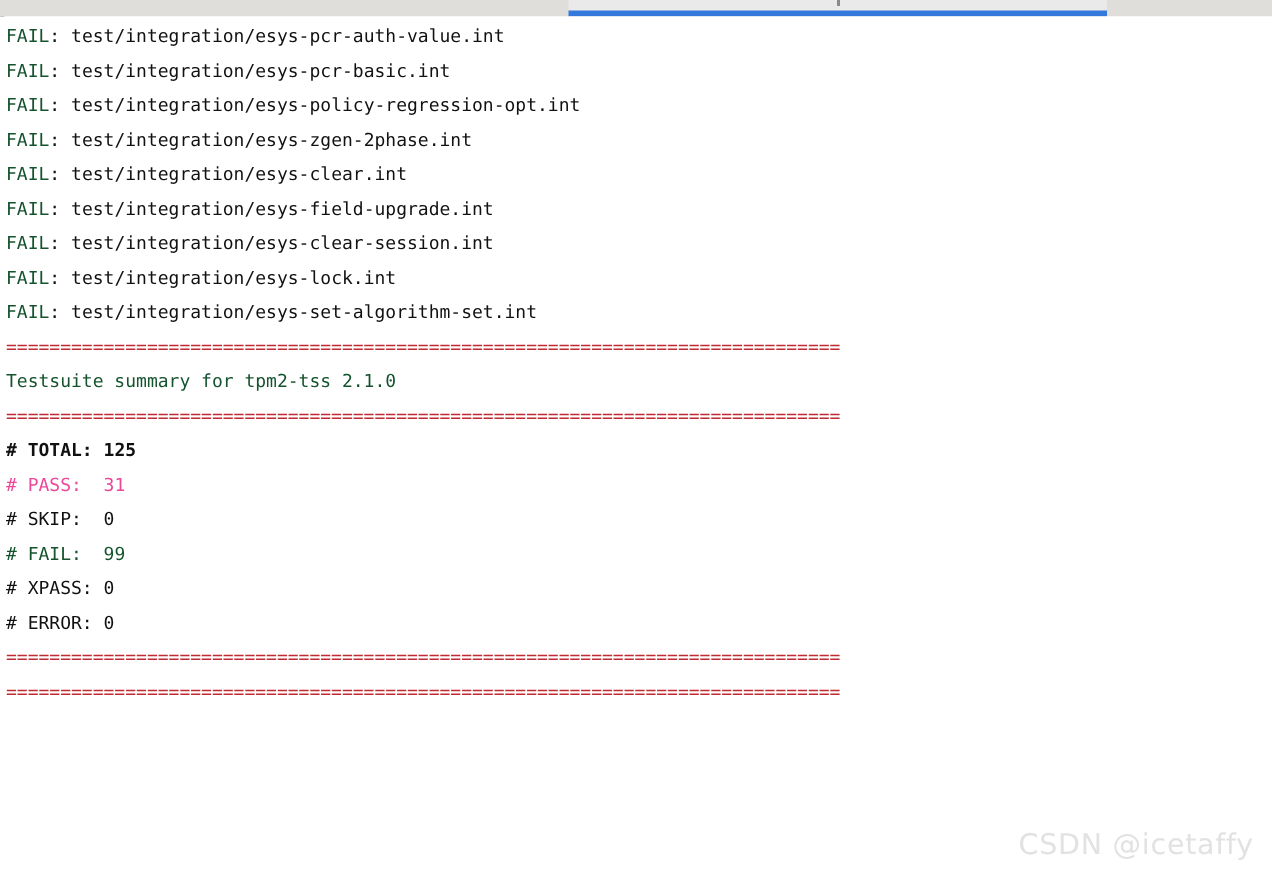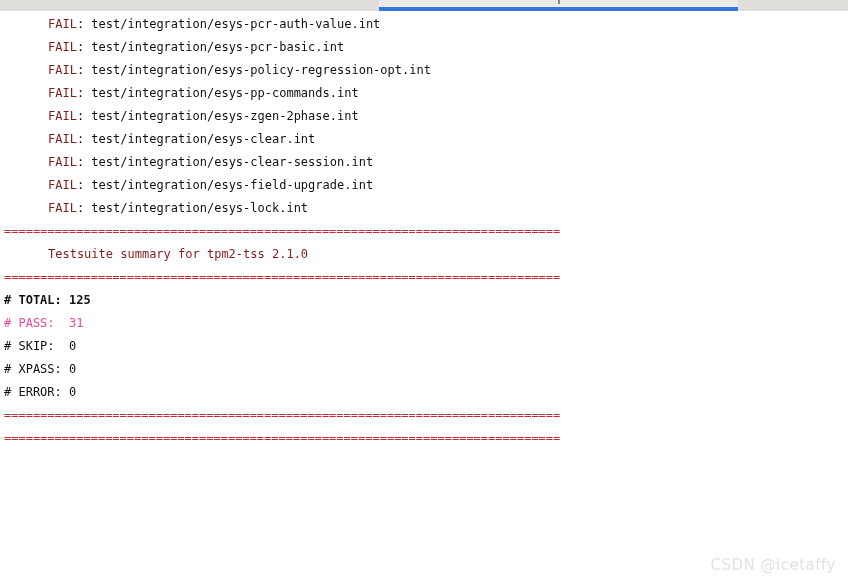--- a/index.html
+++ b/index.html
@@ -73,33 +73,33 @@
     box-sizing: border-box;
   }
   .line {
     height: 23px;
     line-height: 23px;
     font-size: 12px;
     letter-spacing: 0px;
     white-space: pre;
     color: #1b1b1b;
   }
-  .c-red   { color: #7f1d1d; margin-left: 44px; }
+  .c-red   { color: #14532d; }
   .c-green { color: #ec4899; }
   .c-black { color: #111111; }
   .b       { font-weight: bold; }
   .sep     { color: #c02a32; height: 23px; line-height: 23px; font-size: 12px; white-space: pre; overflow: hidden; }
 
   
   .watermark {
     position: absolute;
     right: 12px;
     bottom: 10px;
     font-family: "DejaVu Sans", "Liberation Sans", sans-serif;
-    font-size: 15px;
+    font-size: 19px;
     color: #e2e2e2;
     letter-spacing: 0.5px;
     white-space: pre;
     user-select: none;
   }
 </style>
 </head>
 <body>
 
 <div class="top-chrome">
@@ -109,36 +109,37 @@
   <div class="tab-caret"></div>
 </div>
 
 <div class="left-gutter"></div>
 
 <div class="terminal">
   <div id="fail-list">
       <div class="line"><span class="c-red">FAIL</span><span class="c-black">: </span><span class="c-black">test/integration/esys-pcr-auth-value.int</span></div>
       <div class="line"><span class="c-red">FAIL</span><span class="c-black">: </span><span class="c-black">test/integration/esys-pcr-basic.int</span></div>
       <div class="line"><span class="c-red">FAIL</span><span class="c-black">: </span><span class="c-black">test/integration/esys-policy-regression-opt.int</span></div>
-      <div class="line"><span class="c-red">FAIL</span><span class="c-black">: </span><span class="c-black">test/integration/esys-pp-commands.int</span></div>
       <div class="line"><span class="c-red">FAIL</span><span class="c-black">: </span><span class="c-black">test/integration/esys-zgen-2phase.int</span></div>
       <div class="line"><span class="c-red">FAIL</span><span class="c-black">: </span><span class="c-black">test/integration/esys-clear.int</span></div>
+      <div class="line"><span class="c-red">FAIL</span><span class="c-black">: </span><span class="c-black">test/integration/esys-field-upgrade.int</span></div>
       <div class="line"><span class="c-red">FAIL</span><span class="c-black">: </span><span class="c-black">test/integration/esys-clear-session.int</span></div>
-      <div class="line"><span class="c-red">FAIL</span><span class="c-black">: </span><span class="c-black">test/integration/esys-field-upgrade.int</span></div>
       <div class="line"><span class="c-red">FAIL</span><span class="c-black">: </span><span class="c-black">test/integration/esys-lock.int</span></div>
+      <div class="line"><span class="c-red">FAIL</span><span class="c-black">: </span><span class="c-black">test/integration/esys-set-algorithm-set.int</span></div>
     </div>
 
   <div class="sep">=============================================================================</div>
   <div class="line c-red">Testsuite summary for tpm2-tss 2.1.0</div>
   <div class="sep">=============================================================================</div>
 
   <div id="summary-list">
       <div class="line"><span class="c-black b"># TOTAL: </span><span class="c-black b">125</span></div>
       <div class="line"><span class="c-green"># PASS:  </span><span class="c-green">31</span></div>
       <div class="line"><span class="c-black"># SKIP:  </span><span class="c-black">0</span></div>
+      <div class="line"><span class="c-red"># FAIL:  </span><span class="c-red">99</span></div>
       <div class="line"><span class="c-black"># XPASS: </span><span class="c-black">0</span></div>
       <div class="line"><span class="c-black"># ERROR: </span><span class="c-black">0</span></div>
     </div>
 
   <div class="sep">=============================================================================</div>
   <div id="footer-list">
     </div>
   <div class="sep">=============================================================================</div>
 </div>
 

